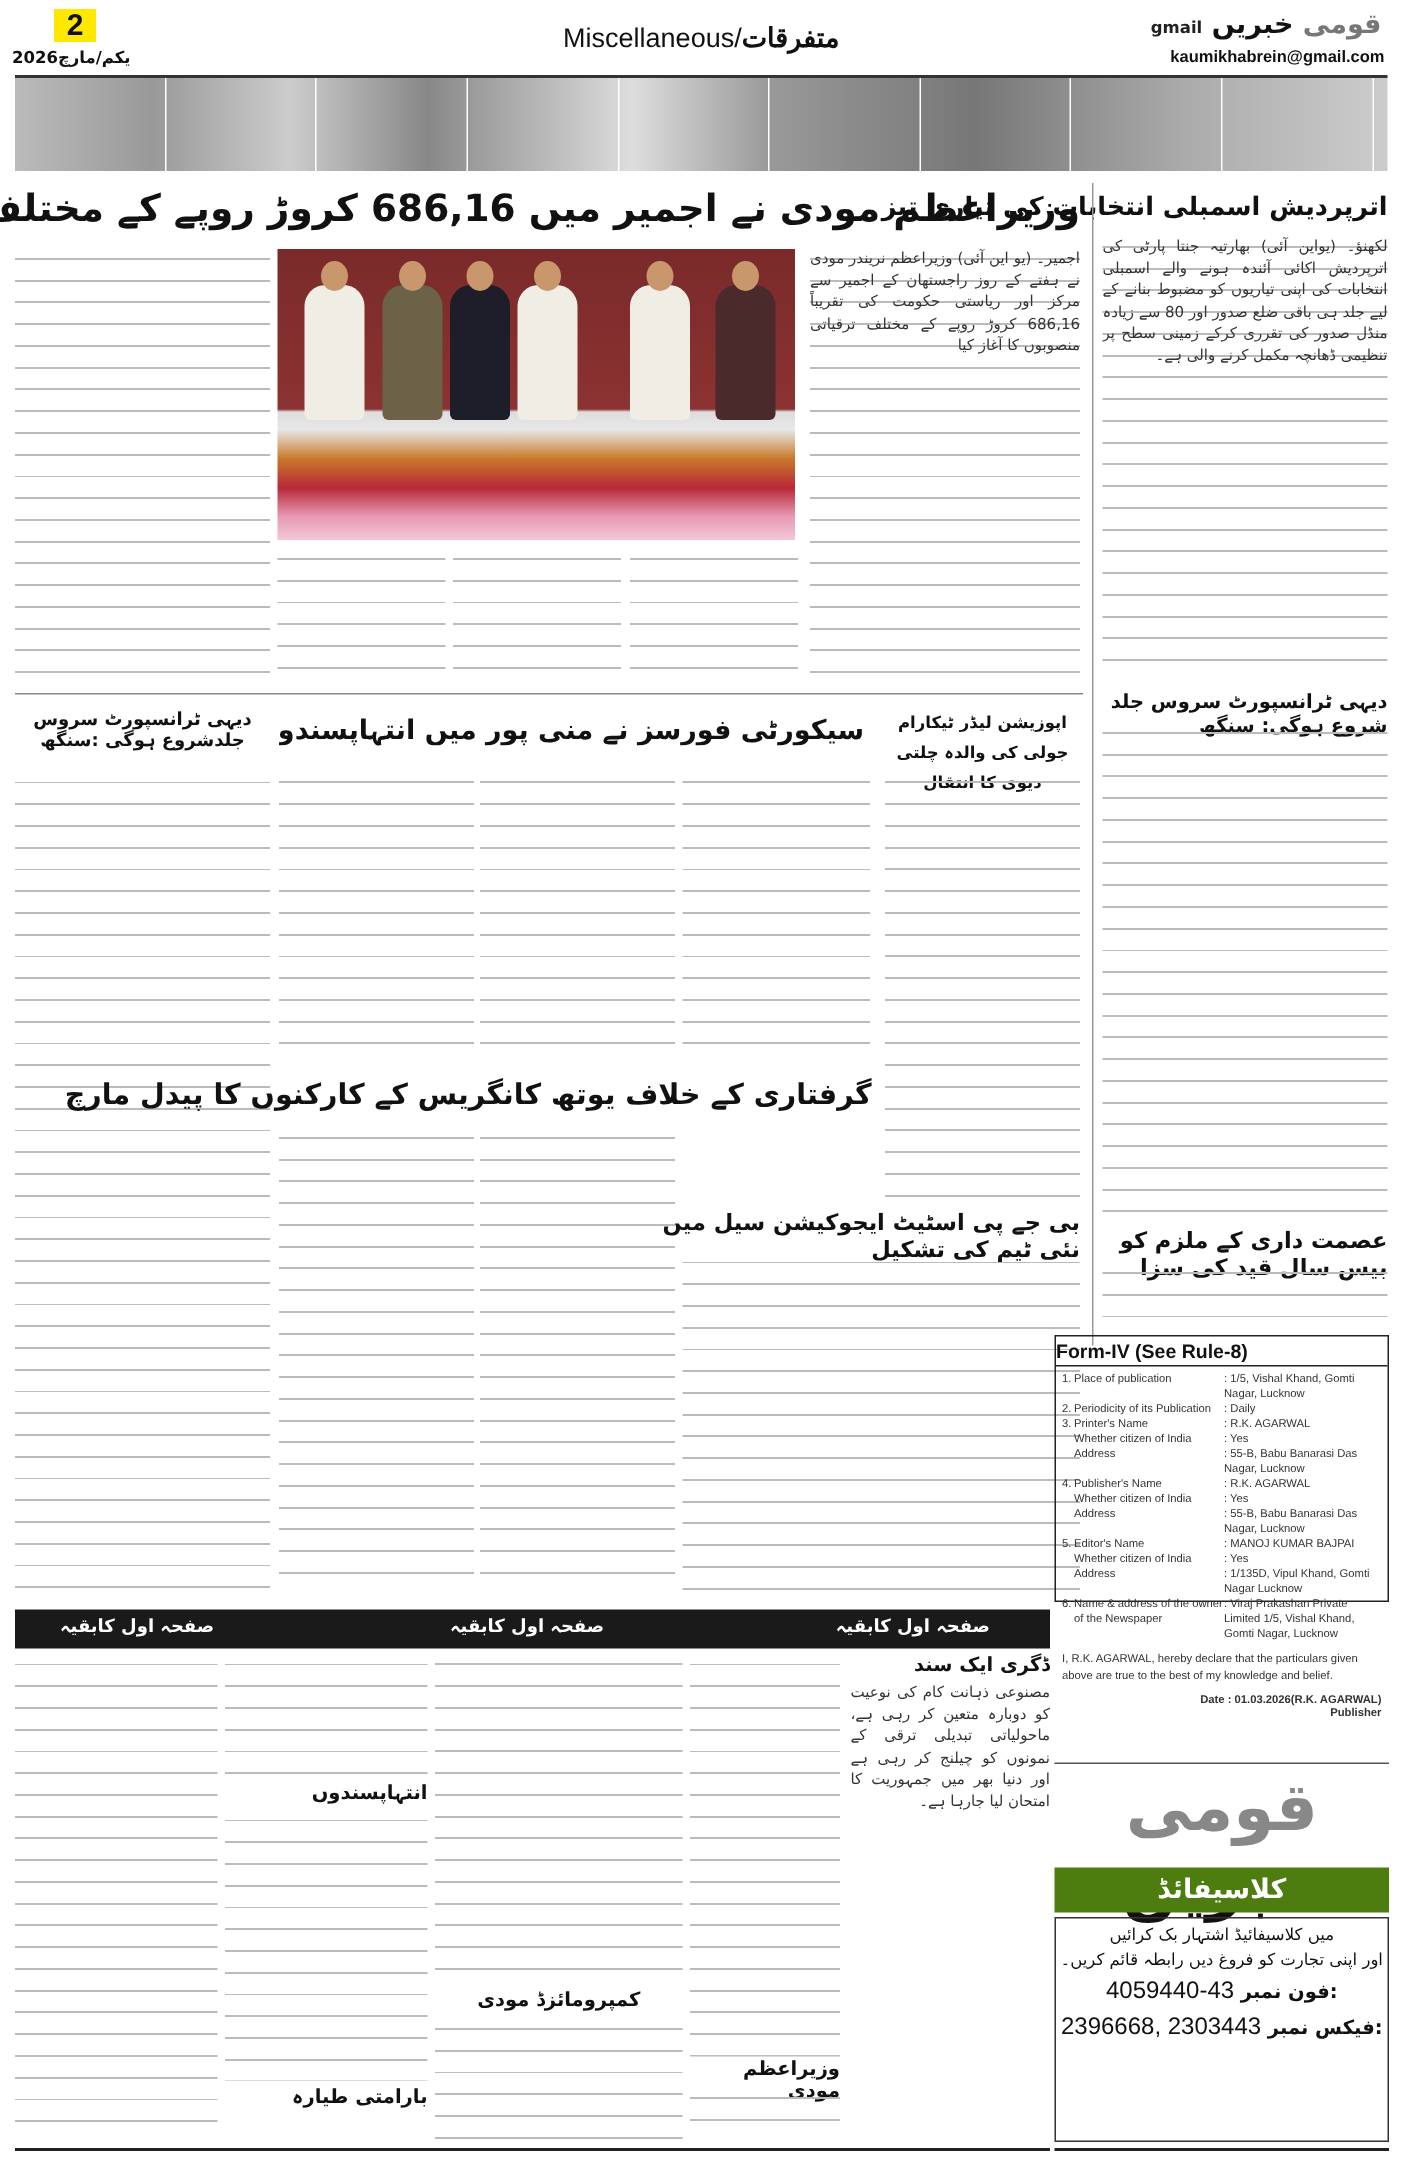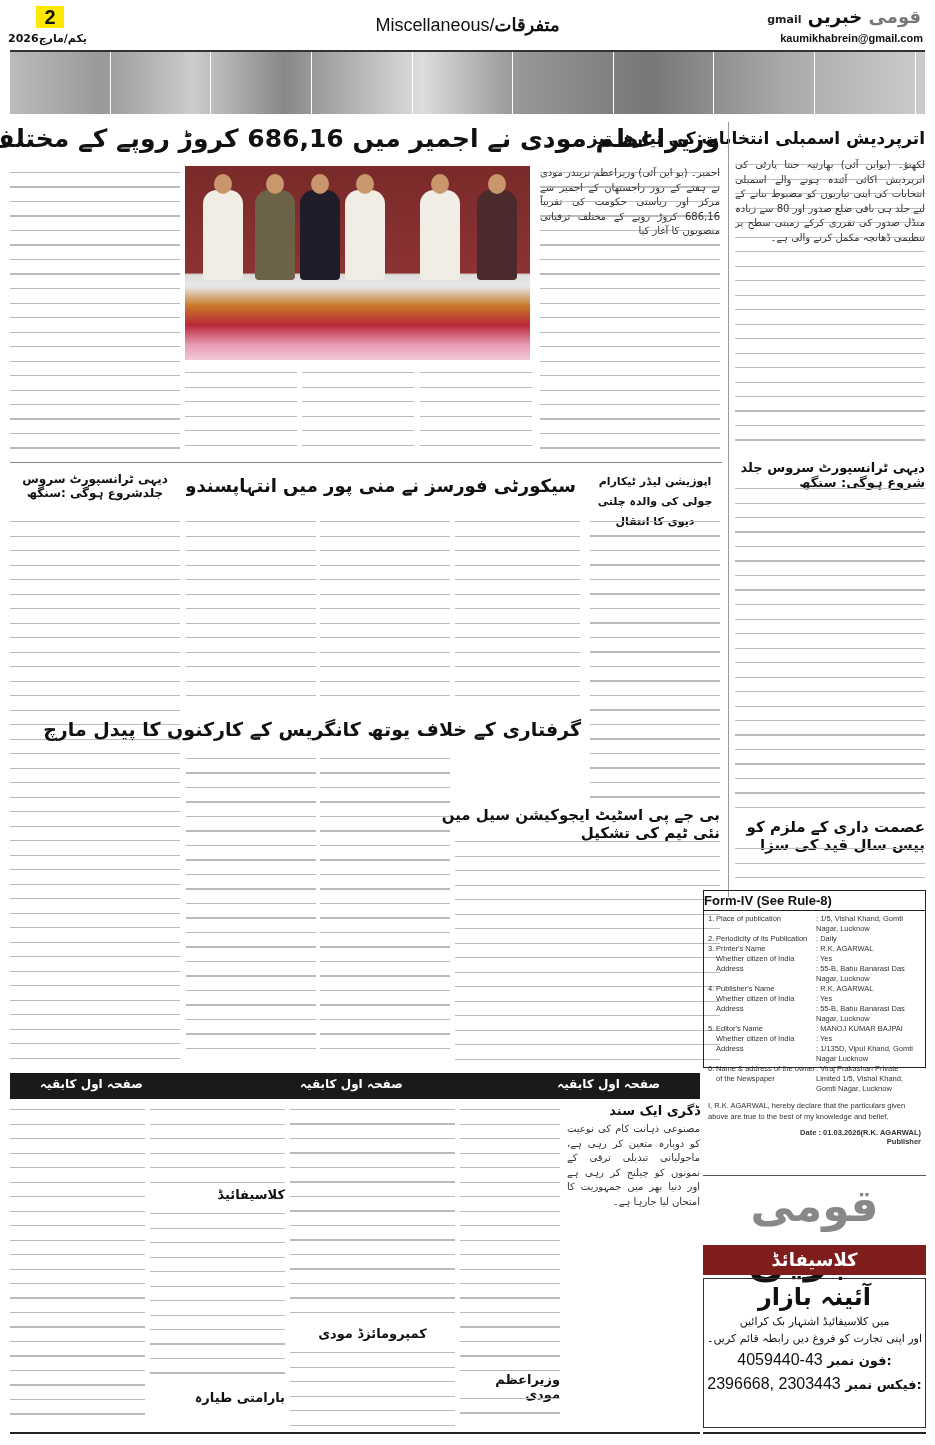--- a/index.html
+++ b/index.html
@@ -28,21 +28,21 @@
   .subhead { font: bold 13px "DejaVu Sans", sans-serif; direction: rtl; }
   .form-box { left: 703px; top: 890px; width: 223px; height: 178px; border: 1px solid #222; font: 7.5px "Liberation Sans", sans-serif; color: #333; padding: 0 4px; }
   .form-box h3 { font: bold 13px "Liberation Sans", sans-serif; border-bottom: 1px solid #222; margin: 0 -4px 3px; padding: 2px 0; color:#111; }
   .frow { display: flex; line-height: 10px; }
   .frow .n { width: 8px; }
   .frow .k { width: 100px; }
   .frow .v { flex: 1; }
   .decl { margin-top: 6px; line-height: 11px; }
   .ad-logo { left: 703px; top: 1175px; width: 223px; height: 72px; text-align: center; font: bold 44px "DejaVu Sans", sans-serif; direction: rtl; padding-top: 4px; border-top: 1px solid #555; }
   .ad-logo .g { color: #888; }
-  .classified-bar { left: 703px; top: 1245px; width: 223px; height: 30px; background: #7f1d1d; color: #fff; text-align: center; font: bold 18px "DejaVu Sans", sans-serif; direction: rtl; line-height: 30px; }
+  .classified-bar { left: 703px; top: 1245px; width: 223px; height: 30px; background: #4d7c0f; color: #fff; text-align: center; font: bold 18px "DejaVu Sans", sans-serif; direction: rtl; line-height: 30px; }
   .ad-body { left: 703px; top: 1278px; width: 223px; height: 150px; border: 1px solid #333; text-align: center; direction: rtl; }
   .ad-body .t1 { font: bold 24px "DejaVu Sans", sans-serif; margin-top: 4px; letter-spacing: 2px; }
   .ad-body .t2 { font: 11px "DejaVu Serif", serif; margin-top: 4px; }
   .ad-body .t3 { font: 11px "DejaVu Serif", serif; margin-top: 4px; }
   .ad-body .ph { font: 16px "Liberation Sans", sans-serif; margin-top: 6px; direction: ltr; }
   .ad-body .ph b { font: bold 13px "DejaVu Sans", sans-serif; }
 </style>
 </head>
 <body>
 
@@ -198,32 +198,31 @@
 <div class="abs col" style="left:567px;top:1122px;width:133px;height:300px;"><span>مصنوعی ذہانت کام کی نوعیت کو دوبارہ متعین کر رہی ہے، ماحولیاتی تبدیلی ترقی کے نمونوں کو چیلنج کر رہی ہے اور دنیا بھر میں جمہوریت کا امتحان لیا جارہا ہے۔</span></div>
 <div class="abs col lined" style="left:460px;top:1103px;width:100px;height:268px;"></div>
 <div class="abs subhead" style="left:460px;top:1372px;width:100px;text-align:right;">وزیراعظم مودی</div>
 <div class="abs col lined" style="left:460px;top:1392px;width:100px;height:34px;"></div>
 
 <div class="abs col lined" style="left:290px;top:1103px;width:165px;height:220px;"></div>
 <div class="abs subhead" style="left:290px;top:1326px;width:165px;text-align:center;">کمپرومائزڈ مودی</div>
 <div class="abs col lined" style="left:290px;top:1346px;width:165px;height:80px;"></div>
 
 <div class="abs col lined" style="left:150px;top:1103px;width:135px;height:80px;"></div>
-<div class="abs subhead" style="left:150px;top:1187px;width:135px;text-align:right;">کلاسیفائیڈ</div>
+<div class="abs subhead" style="left:150px;top:1187px;width:135px;text-align:right;">انتہاپسندوں</div>
 <div class="abs col lined" style="left:150px;top:1207px;width:135px;height:180px;"></div>
 <div class="abs subhead" style="left:150px;top:1390px;width:135px;text-align:right;">بارامتی طیارہ</div>
 
 <div class="abs col lined" style="left:10px;top:1103px;width:135px;height:325px;"></div>
 <div class="abs hline" style="left:10px;top:1432px;width:690px;"></div>
 
 <div class="abs ad-logo">
   <span class="g">قومی</span>
   <span>خبریں</span>
 </div>
 <div class="abs classified-bar">کلاسیفائڈ</div>
 <div class="abs ad-body">
-  <div class="t1">آئینہ بازار</div>
   <div class="t2">میں کلاسیفائیڈ اشتہار بک کرائیں</div>
   <div class="t3">اور اپنی تجارت کو فروغ دیں رابطہ قائم کریں۔</div>
   <div class="ph"><span>4059440-43</span> <b>فون نمبر:</b></div>
   <div class="ph"><span>2396668, 2303443</span> <b>فیکس نمبر:</b></div>
 </div>
 <div class="abs hline" style="left:703px;top:1432px;width:223px;"></div>
 
 </body></html>

